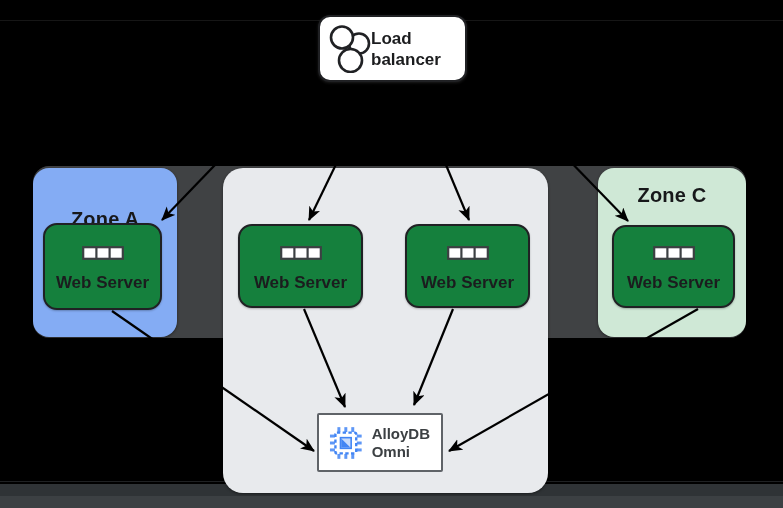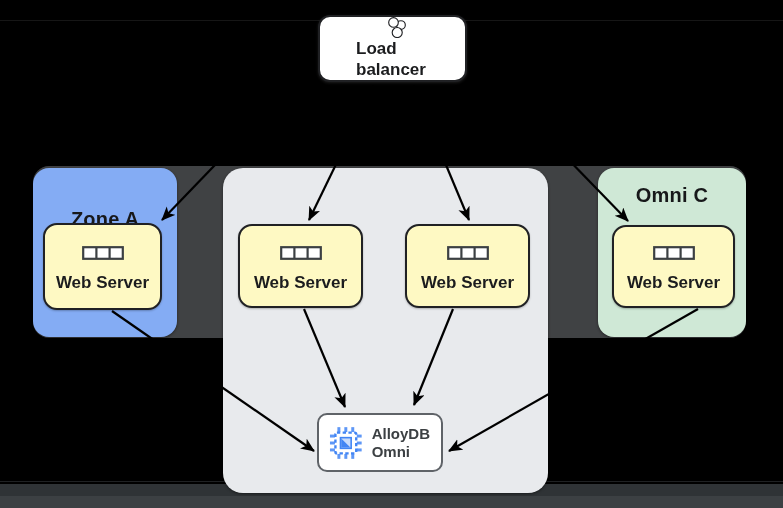--- a/index.html
+++ b/index.html
@@ -18,41 +18,41 @@
   .bottom-band-lower{left:0;top:496px;width:783px;height:12px;background:#3C4043;}
   .zone{
     position:absolute;border-radius:16px;
     box-shadow:0 1px 3px rgba(0,0,0,.45);
   }
   .zone-title{
     position:absolute;text-align:center;font-weight:700;font-size:20px;
     color:#17181a;letter-spacing:.2px;
   }
   .node{
-    position:absolute;background:#fef9c3;border:2.5px solid #202124;
+    position:absolute;background:#15803d;border:2.5px solid #202124;
     border-radius:14px;display:flex;flex-direction:column;
     align-items:center;justify-content:center;gap:13px;padding-top:6px;
     box-sizing:border-box;box-shadow:0 1px 2px rgba(0,0,0,.25);
   }
   .node-label{
     font-weight:700;font-size:17px;color:#1b1c1e;white-space:nowrap;
   }
   .lb-box{
     position:absolute;left:318px;top:15px;width:149px;height:67px;
     background:#fff;border:2.5px solid #202124;border-radius:12px;
-    display:flex;flex-direction:column;align-items:center;gap:0;
+    display:flex;flex-direction:row;align-items:center;gap:0;
     padding-left:9px;box-sizing:border-box;
     box-shadow:0 1px 3px rgba(70,70,70,.4);
   }
   .lb-label{
     font-weight:700;font-size:17px;line-height:21px;color:#1b1c1e;width:82px;
   }
   .db-box{
     position:absolute;left:317px;top:413px;width:126px;height:59px;
-    background:#fff;border:2px solid #5F6368;border-radius:10px;
+    background:#fff;border:2px solid #5F6368;border-radius:2px;
     display:flex;flex-direction:row;align-items:center;gap:7px;
     padding-left:8px;box-sizing:border-box;
   }
   .db-label{
     font-weight:700;font-size:15px;line-height:18px;color:#3C4043;width:70px;
   }
   #arrow-layer{position:absolute;left:0;top:0;z-index:40;pointer-events:none;}
   #arrow-layer line{stroke:#000;stroke-width:2.2px;}
 </style>
 </head>
@@ -66,21 +66,21 @@
   <div class="abs bottom-band-upper"></div>
   <div class="abs bottom-band-lower"></div>
   <div class="abs zone-row-panel"></div>
 
   <div class="zone" style="left: 33px; top: 168px; width: 144px; height: 169px; background-color: rgb(132, 172, 244);"></div>
   <div class="zone-title" style="left:33px;top:184px;width:144px;margin-top:24px;">Zone A</div>
 
   <div class="zone" style="left: 223px; top: 168px; width: 325px; height: 325px; border-radius: 20px; background-color: rgb(232, 234, 237);"></div>
 
   <div class="zone" style="left: 598px; top: 168px; width: 148px; height: 169px; background-color: rgb(207, 232, 214);"></div>
-  <div class="zone-title" style="left:598px;top:184px;width:148px;">Omni C</div>
+  <div class="zone-title" style="left:598px;top:184px;width:148px;">Zone C</div>
 
   <div class="node" style="left:43px;top:223px;width:119px;height:87px;">
     <svg width="42" height="14" viewBox="0 0 42 14">
       <rect x="1.2" y="1.2" width="39.6" height="11.6" fill="#fff" stroke="#3C4043" stroke-width="2.2"></rect>
       <line x1="14.4" y1="1.2" x2="14.4" y2="12.8" stroke="#3C4043" stroke-width="2.2"></line>
       <line x1="27.6" y1="1.2" x2="27.6" y2="12.8" stroke="#3C4043" stroke-width="2.2"></line>
     </svg>
     <div class="node-label">Web Server</div>
   </div>
 

